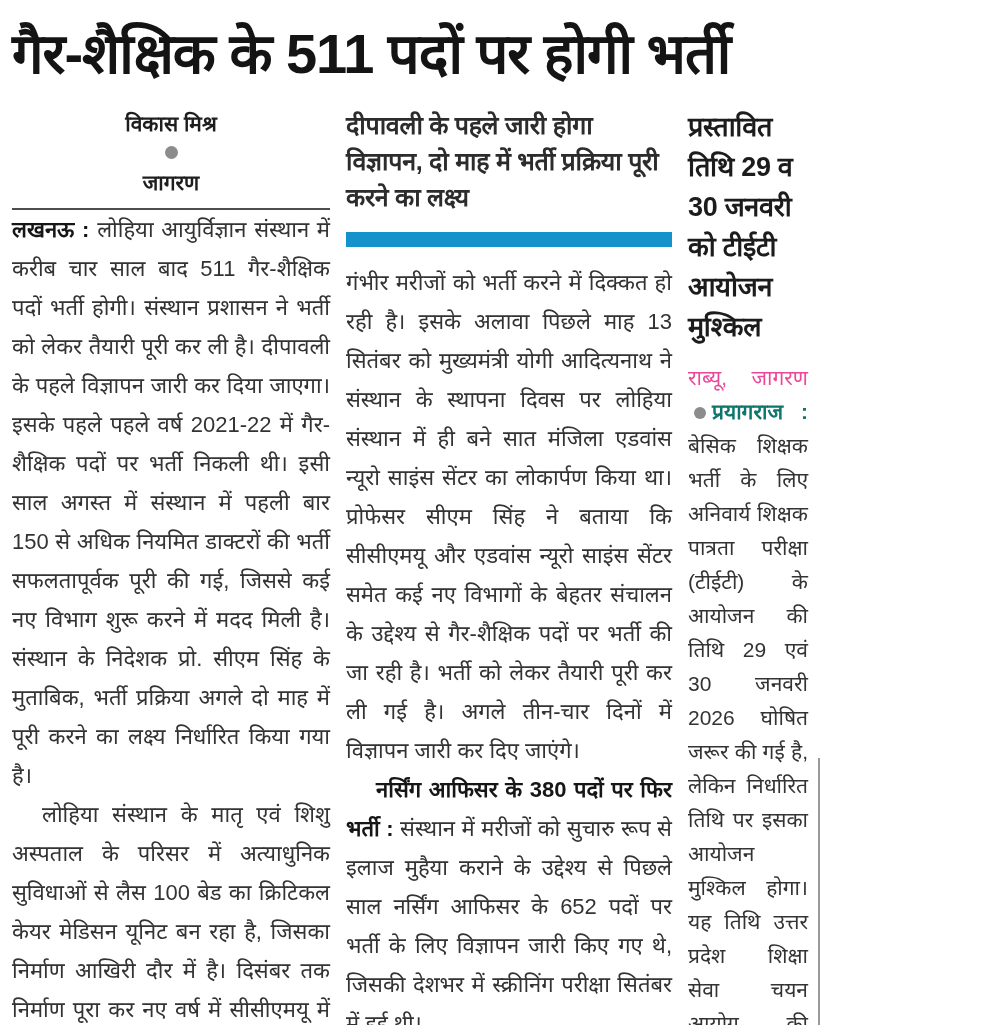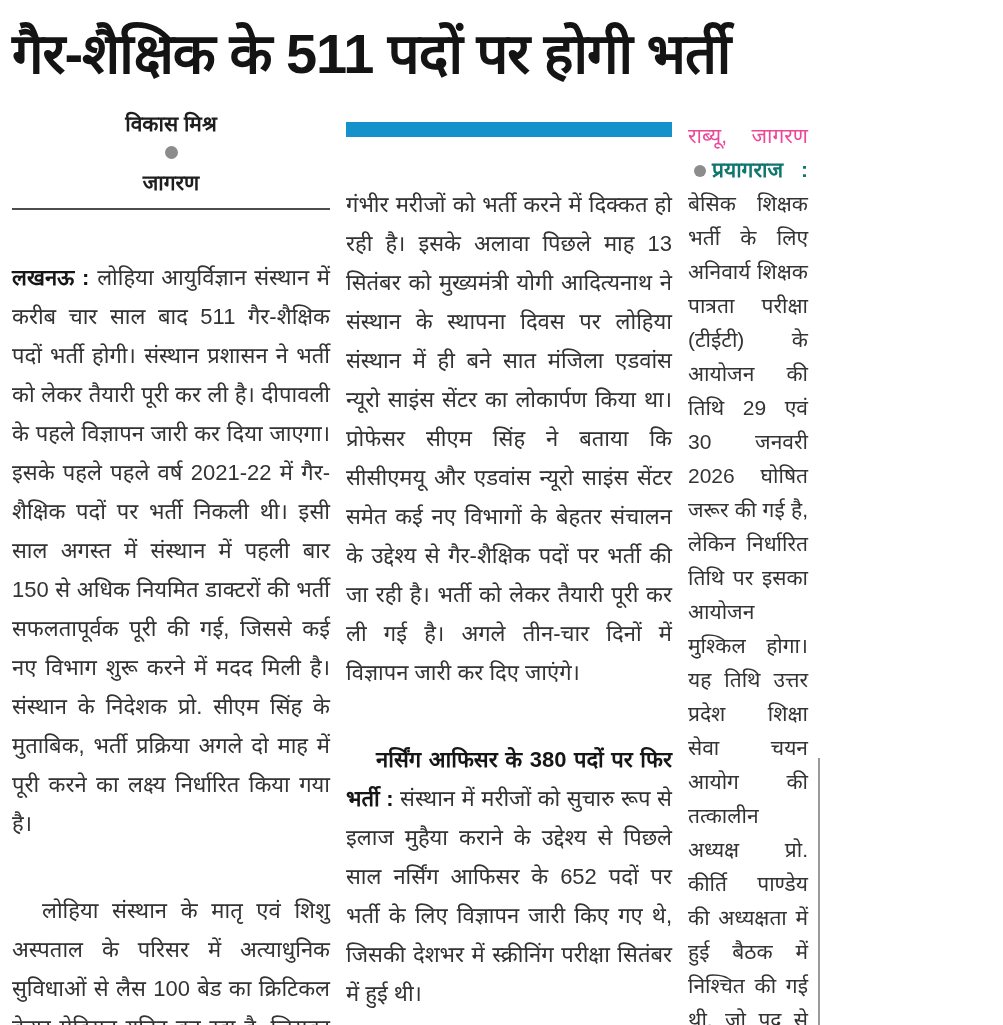--- a/index.html
+++ b/index.html
@@ -36,21 +36,20 @@
     width: 13px; height: 13px; border-radius: 50%;
     background: #8c8c8c; display: inline-block; flex: 0 0 auto;
   }
   .byline-rule {
     border: none; border-top: 2px solid #4d4d4d;
     margin: 12px 0 0 0; width: 100%;
   }
   .bodytext {
     font-size: 22px; line-height: 39px; text-align: justify;
     color: #333333;
-    margin-top: 48px;
   }
   .col1 .p1 { }
   .p-indent { text-indent: 30px; }
   .lead { font-weight: 700; color: #161616; }
 
   
   .subhead {
     font-size: 25px; line-height: 36px; font-weight: 700;
     color: #2c2c2c; letter-spacing: -0.3px; margin-top: 2px;
   }
@@ -93,25 +92,27 @@
         <span>विकास मिश्र</span>
         <span class="bullet"></span>
         <span>जागरण</span>
       </div>
       <hr class="byline-rule">
       <p class="bodytext p1"><span class="lead">लखनऊ :</span> <span>लोहिया आयुर्विज्ञान संस्थान में करीब चार साल बाद 511 गैर-शैक्षिक पदों भर्ती होगी। संस्थान प्रशासन ने भर्ती को लेकर तैयारी पूरी कर ली है। दीपावली के पहले विज्ञापन जारी कर दिया जाएगा। इसके पहले पहले वर्ष 2021-22 में गैर-शैक्षिक पदों पर भर्ती निकली थी। इसी साल अगस्त में संस्थान में पहली बार 150 से अधिक नियमित डाक्टरों की भर्ती सफलतापूर्वक पूरी की गई, जिससे कई नए विभाग शुरू करने में मदद मिली है। संस्थान के निदेशक प्रो. सीएम सिंह के मुताबिक, भर्ती प्रक्रिया अगले दो माह में पूरी करने का लक्ष्य निर्धारित किया गया है।</span></p>
       <p class="bodytext p-indent">लोहिया संस्थान के मातृ एवं शिशु अस्पताल के परिसर में अत्याधुनिक सुविधाओं से लैस 100 बेड का क्रिटिकल केयर मेडिसन यूनिट बन रहा है, जिसका निर्माण आखिरी दौर में है। दिसंबर तक निर्माण पूरा कर नए वर्ष में सीसीएमयू में इलाज शुरू करने की तैयारी है। अभी संस्थान में वेंटिलेटर बेड की कमी के चलते</p>
     </div>
 
     <div class="col col2">
+      <h2 class="subhead">दीपावली के पहले जारी होगा विज्ञापन, दो माह में भर्ती प्रक्रिया पूरी करने का लक्ष्य</h2>
       <div class="accent-bar"></div>
       <p class="bodytext">गंभीर मरीजों को भर्ती करने में दिक्कत हो रही है। इसके अलावा पिछले माह 13 सितंबर को मुख्यमंत्री योगी आदित्यनाथ ने संस्थान के स्थापना दिवस पर लोहिया संस्थान में ही बने सात मंजिला एडवांस न्यूरो साइंस सेंटर का लोकार्पण किया था। प्रोफेसर सीएम सिंह ने बताया कि सीसीएमयू और एडवांस न्यूरो साइंस सेंटर समेत कई नए विभागों के बेहतर संचालन के उद्देश्य से गैर-शैक्षिक पदों पर भर्ती की जा रही है। भर्ती को लेकर तैयारी पूरी कर ली गई है। अगले तीन-चार दिनों में विज्ञापन जारी कर दिए जाएंगे।</p>
       <p class="bodytext p-indent"><span class="lead">नर्सिंग आफिसर के 380 पदों पर फिर भर्ती :</span> <span>संस्थान में मरीजों को सुचारु रूप से इलाज मुहैया कराने के उद्देश्य से पिछले साल नर्सिंग आफिसर के 652 पदों पर भर्ती के लिए विज्ञापन जारी किए गए थे, जिसकी देशभर में स्क्रीनिंग परीक्षा सितंबर में हुई थी।</span></p>
     </div>
 
     <div class="col col3">
+      <h2 class="col3-heading">प्रस्तावित तिथि 29 व 30 जनवरी को टीईटी आयोजन मुश्किल</h2>
       <p class="bodytext col3-flow"><span class="col3-byline">राब्यू, जागरण</span><span class="inline-bullet"></span><span class="dateline">प्रयागराज :</span> <span>बेसिक शिक्षक भर्ती के लिए अनिवार्य शिक्षक पात्रता परीक्षा (टीईटी) के आयोजन की तिथि 29 एवं 30 जनवरी 2026 घोषित जरूर की गई है, लेकिन निर्धारित तिथि पर इसका आयोजन मुश्किल होगा। यह तिथि उत्तर प्रदेश शिक्षा सेवा चयन आयोग की तत्कालीन अध्यक्ष प्रो. कीर्ति पाण्डेय की अध्यक्षता में हुई बैठक में निश्चित की गई थी, जो पद से त्यागपत्र दे चुकी हैं। आवेदन की स्क्रीनिंग एवं साक्षात्कार की प्रक्रिया के कारण नवंबर के पहले आयोग को अध्यक्ष मिलने की उम्मीद कम है। नवंबर में नए अध्यक्ष मिलने पर परीक्षा योजना और तैयारी में कम समय होने के कारण निर्धारित तिथि पर टीईटी का आयोजन कराना उनके लिए आसान नहीं होगा। बेसिक से लेकर एडेड माध्यमिक विद्यालय, एडेड महाविद्यालय, अल्पसंख्यक कालेज, व्यावसायिक शिक्षण संस्थानों में भर्तियां करने के लिए वर्ष 2023 में गठित उत्तर प्रदेश शिक्षा सेवा चयन आयोग नई भर्ती का विज्ञापन जारी नहीं कर सका है।</span></p>
     </div>
 
   </div>
 
   <div class="right-rule"></div>
 </div>
 
 </body></html>

